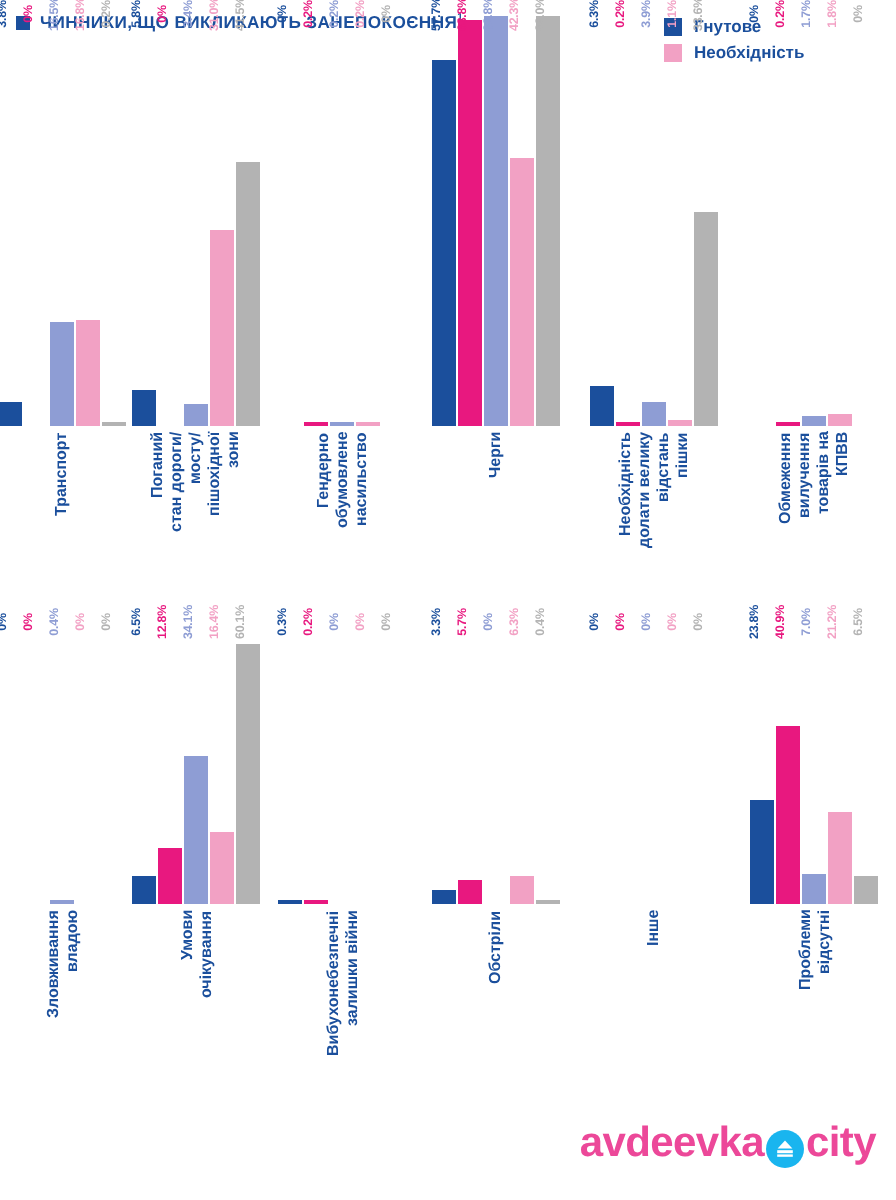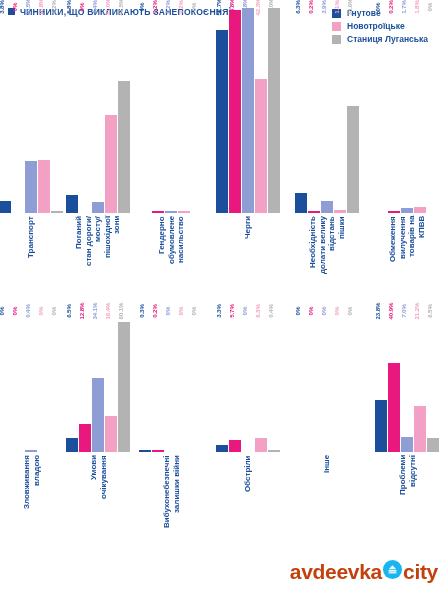--- a/index.html
+++ b/index.html
@@ -46,22 +46,22 @@
   }
   .cat-label {
     margin-top: 3px; font-size: 8px; font-weight: bold; color: #1b4f9c;
     writing-mode: vertical-rl; transform: rotate(180deg);
     text-align: right; line-height: 9.5px; white-space: pre-line;
   }
 
   
   .footer-logo {
     position: absolute; right: 10px; bottom: 16px;
-    display: flex; align-items: flex-start; font-size: 21px; font-weight: bold;
-    color: #c2410c; letter-spacing: -.3px;
+    display: flex; align-items: flex-end; font-size: 21px; font-weight: bold;
+    color: #ec4899; letter-spacing: -.3px;
   }
   .logo-dot {
     width: 19px; height: 19px; border-radius: 50%; background: #19b5ef;
     display: inline-flex; align-items: center; justify-content: center;
     margin: 0 1px;
   }
   .logo-dot svg { display:block; }
 </style>
 </head>
 <body>
@@ -75,25 +75,21 @@
     </span>
   </div>
 
   <div class="legend" id="legend">
       <div class="legend-row">
         <span class="legend-swatch" style="background: rgb(27, 79, 156);"></span>
         <span class="legend-label">Гнутове</span>
       </div>
       <div class="legend-row">
         <span class="legend-swatch" style="background: rgb(242, 161, 196);"></span>
-        <span class="legend-label">Новотроїцьке</span>
-      </div>
-      <div class="legend-row">
-        <span class="legend-swatch" style="background: rgb(179, 179, 179);"></span>
-        <span class="legend-label">Станиця Луганська</span>
+        <span class="legend-label">Необхідність</span>
       </div>
     </div>
 
   <div class="chart-row" id="row1">
       <div class="group" style="width: 62px;">
         <div class="plot" style="height: 205px;">
           <div class="bar-wrap">
             <div class="bar-label" style="color: rgb(27, 79, 156);">3.8%</div>
             <div class="bar" style="height: 12.0745px; background: rgb(27, 79, 156);"></div>
           </div>

